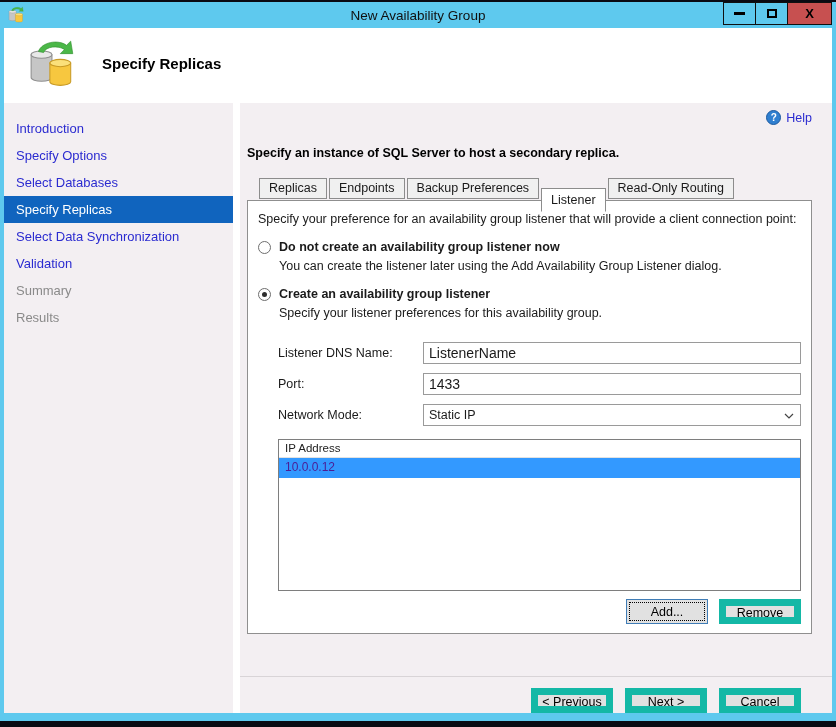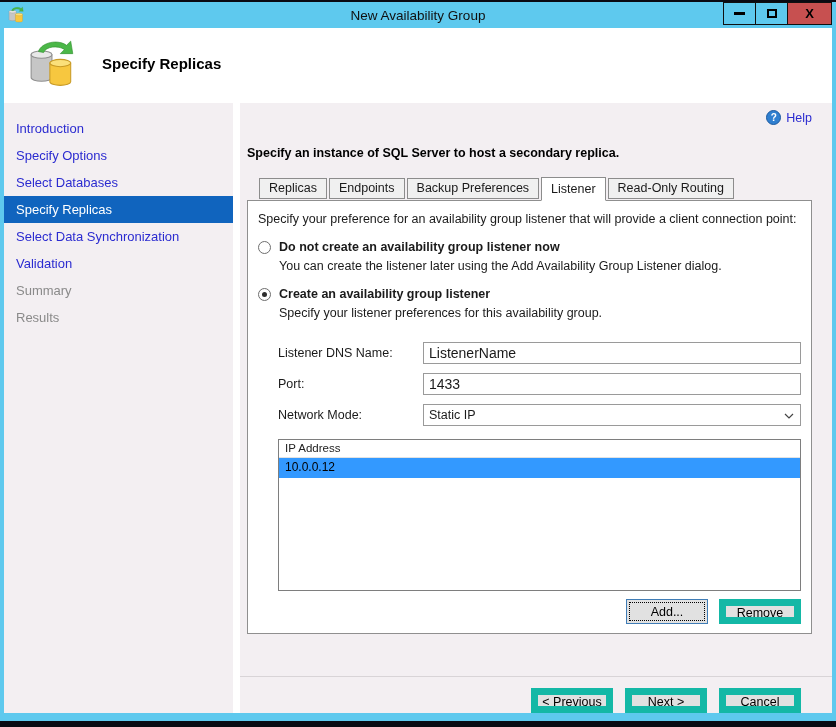--- a/index.html
+++ b/index.html
@@ -29,41 +29,41 @@
   .nav-item.disabled { color:#8a8a8a; }
   .nav-item.active { background:#1064be; color:#ffffff; }
 
   .main { flex:1; background:#f3eff2; display:flex; flex-direction:column; min-width:0; }
   .help-row { align-self:flex-end; margin:7px 20px 0 0; display:flex; align-items:center; gap:5px; color:#2b2bd0; font-size:12.5px; cursor:pointer; }
   .help-icon { width:15px; height:15px; border-radius:50%; background:#2f7fd0; border:1px solid #1c5aa0; color:#fff; font-size:10px; font-weight:bold; display:flex; align-items:center; justify-content:center; }
   .instruction { margin:21px 20px 15px 7px; font-size:12.5px; font-weight:bold; color:#000; }
 
   .tabs { display:flex; margin-left:19px; position:relative; z-index:2; align-items:flex-end; }
   .tab { height:21px; line-height:19px; background:#f0f0f0; border:1px solid #8c8c8c; padding:0 9px; font-size:12.5px; color:#1a1a1a; margin-right:2px; cursor:pointer; }
-  .tab.active { background:#ffffff; height:24px; line-height:22px; border-bottom:1px solid #ffffff; position:relative; top:2px; z-index:3; }
+  .tab.active { background:#ffffff; height:24px; line-height:22px; border-bottom:1px solid #ffffff; position:relative; top:13px; z-index:3; }
 
   .panel { margin:1px 20px 0 7px; height:434px; border:1px solid #8f8f8f; background:#ffffff; padding:9px 10px; font-size:12.5px; color:#1a1a1a; display:flex; flex-direction:column; }
   .panel-desc { margin:2px 0 14px 0; }
   .opt-row { display:flex; gap:8px; align-items:flex-start; margin-bottom:5px; }
   .opt-label { font-weight:bold; }
   .opt-sub { margin:0 0 14px 21px; }
   .radio { width:13px; height:13px; border-radius:50%; border:1px solid #6e6e6e; background:#fff; position:relative; flex:none; margin-top:1px; cursor:pointer; }
   .radio.checked::after { content:""; position:absolute; inset:3px; border-radius:50%; background:#2e2e2e; }
 
   .form-rows { margin:8px 0 0 20px; }
   .frow { display:flex; align-items:center; margin-bottom:9px; }
   .frow label { width:145px; flex:none; }
   .tinput { flex:1; height:22px; border:1px solid #9a9a9a; background:#fff; font-family:inherit; font-size:14px; padding:0 5px; color:#1a1a1a; }
   .sel { flex:1; height:22px; border:1px solid #9a9a9a; background:#fff; display:flex; align-items:center; padding:0 5px; cursor:pointer; position:relative; }
   .sel .chev { position:absolute; right:6px; top:8px; }
 
   .listbox { margin:4px 0 0 20px; height:163px; border:1px solid #7e7e7e; background:#fff; overflow:hidden; }
   .list-hdr { font-size:11.5px; color:#222; padding:2px 6px; height:18px; border-bottom:1px solid #e2e2e2; cursor:default; }
   .list-row { font-size:12px; padding:2px 6px; height:20px; }
-  .list-row.selected { background:#3399ff; color:#000000; }
+  .list-row.selected { background:#3399ff; color:#4c1d95; }
 
   .addrem { margin:8px 0 0 20px; display:flex; justify-content:flex-end; gap:11px; }
   .btn { min-width:82px; height:25px; background:#e1e1e1; border:7px solid #14b8a6; font-family:inherit; font-size:12.5px; color:#000; cursor:pointer; }
   .btn.focused { border:1px solid #3f7cb5; outline:1px dotted #000; outline-offset:-4px; }
 
   .footer { margin-top:auto; border-top:1px solid #d8d4d7; padding:11px 31px 0 0; display:flex; justify-content:flex-end; gap:12px; }
 </style>
 </head>
 <body>
 

